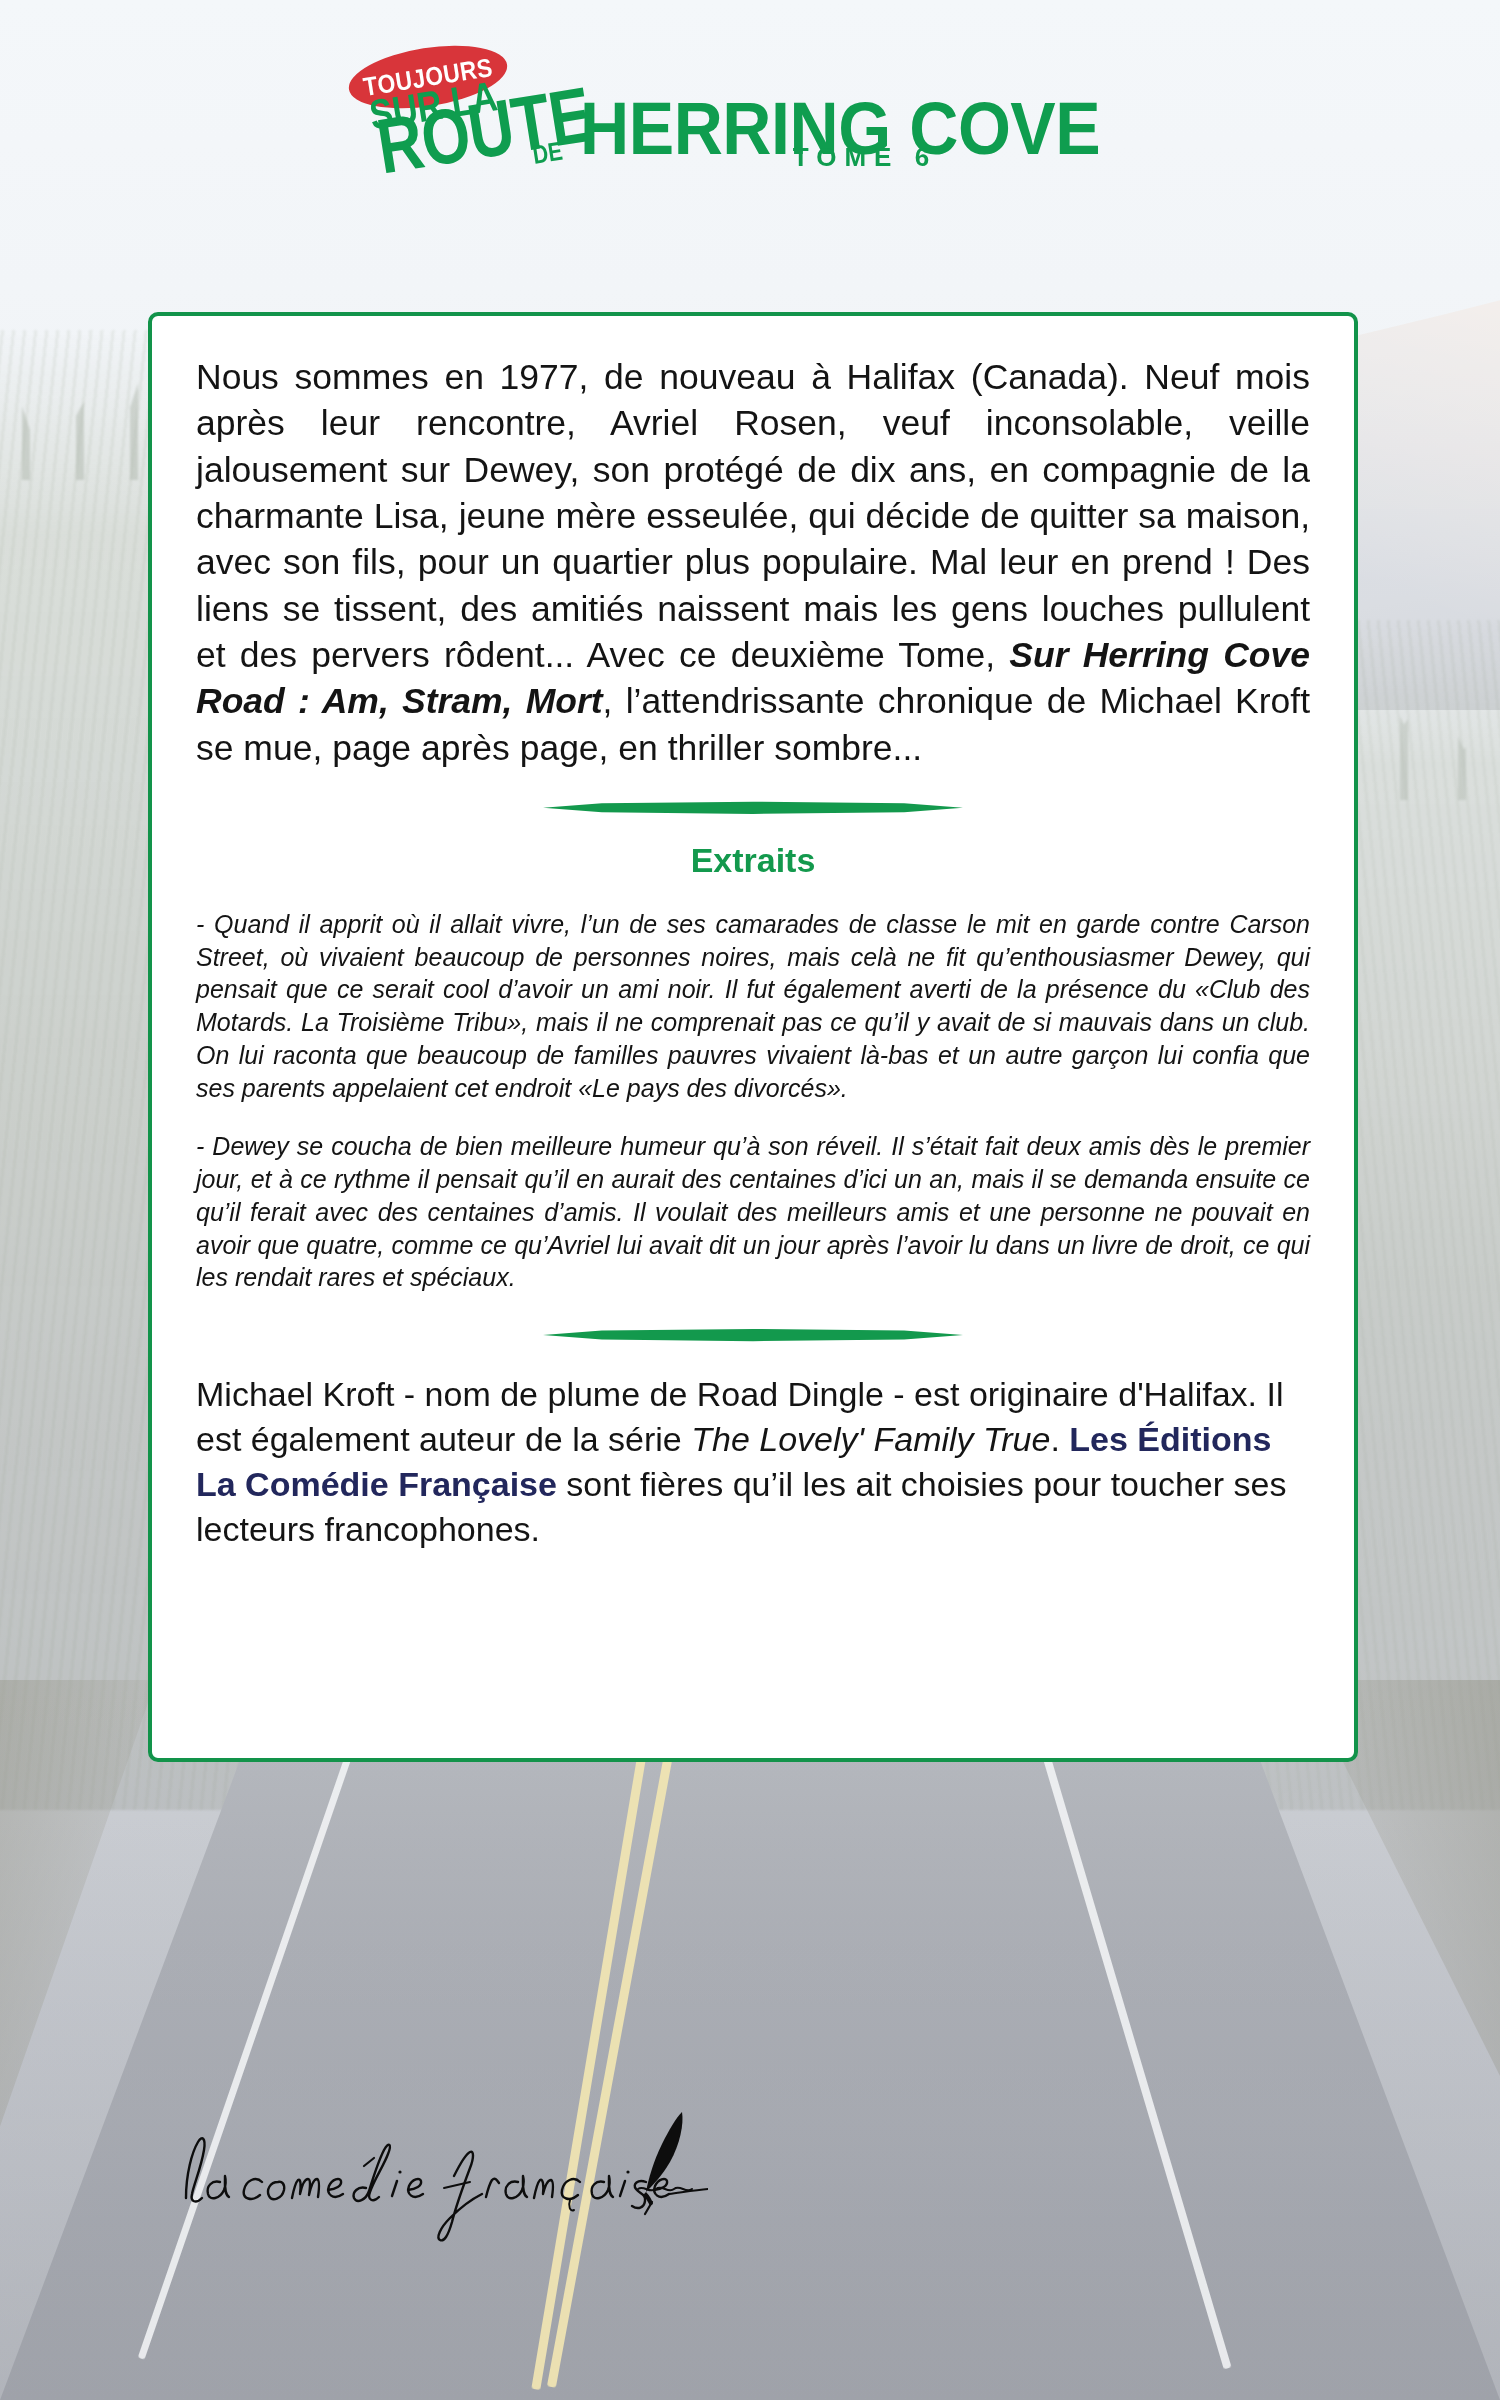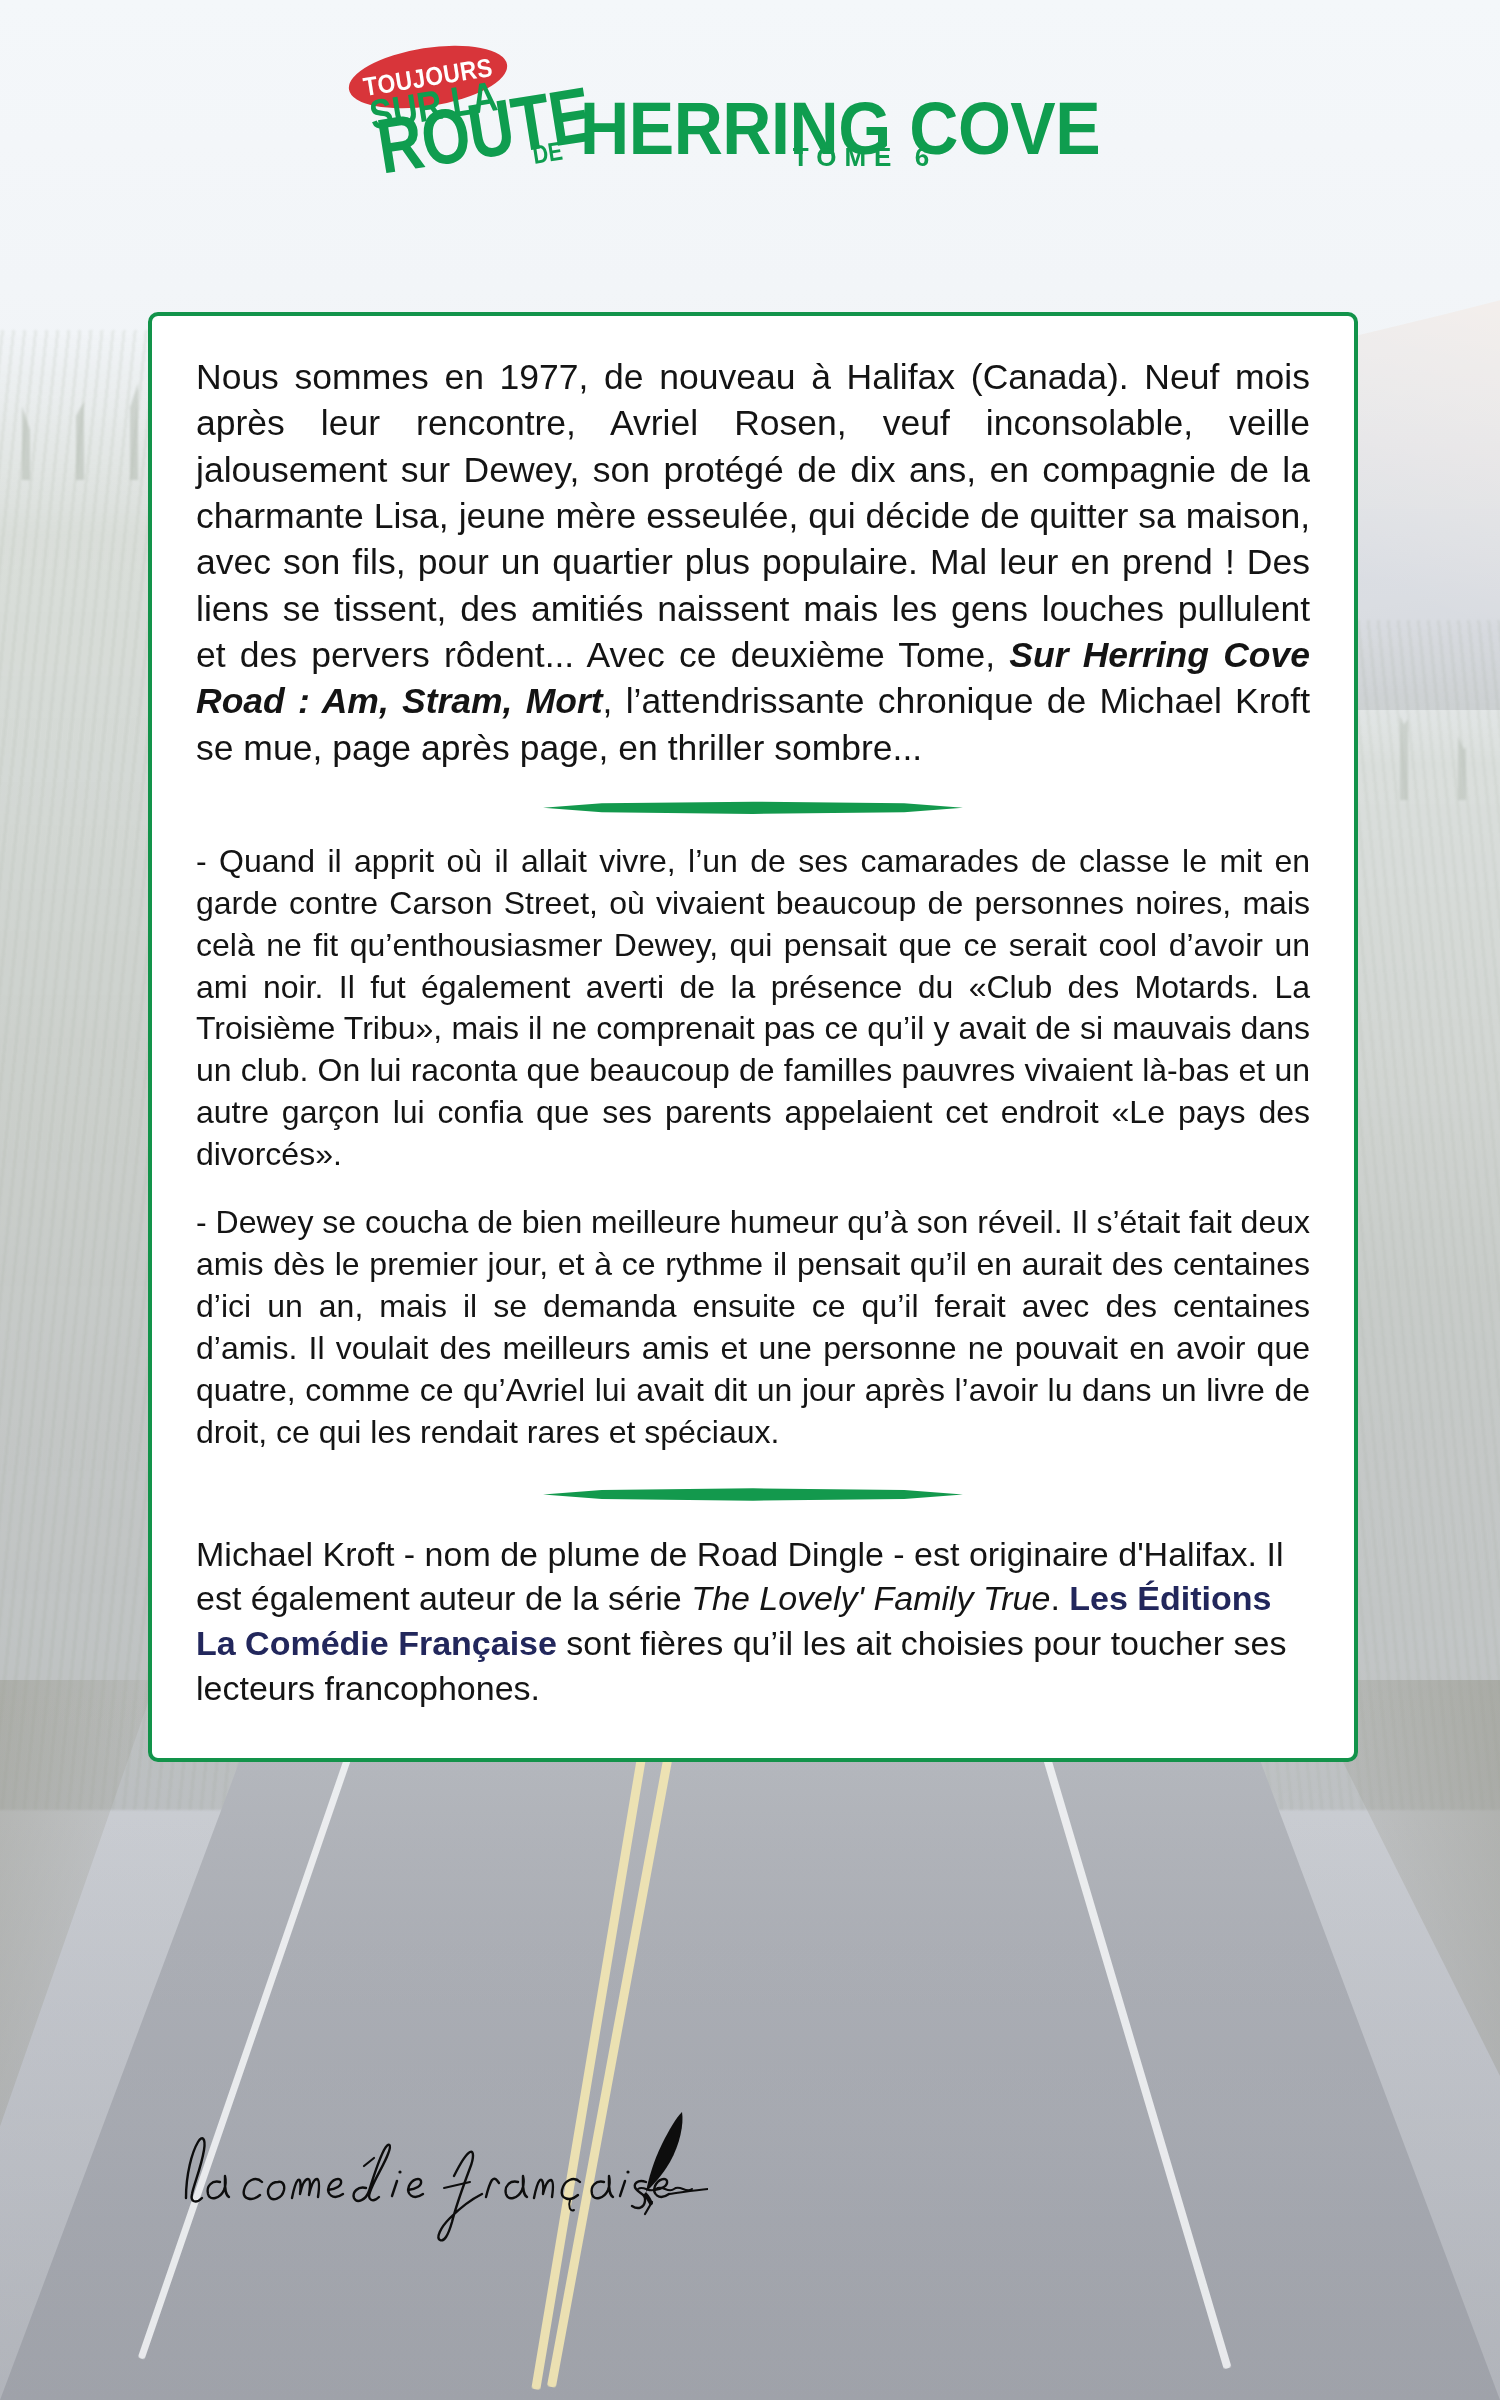--- a/index.html
+++ b/index.html
@@ -340,21 +340,22 @@
     text-align: center;
     color: #13994d;
     font-family: "Liberation Sans Narrow", "Liberation Sans", sans-serif;
     font-weight: 700;
     font-size: 34px;
     margin-bottom: 28px;
   }
 
   .excerpt {
     font-family: "Liberation Sans Narrow", "Liberation Sans", sans-serif;
-    font-size: 32px;
+    font-style: italic;
+    font-size: 25px;
     line-height: 1.31;
     color: #141414;
     text-align: justify;
     margin-bottom: 26px;
   }
   .excerpt:last-of-type { margin-bottom: 0; }
 
   .author-note {
     font-family: "Liberation Sans Narrow", "Liberation Sans", sans-serif;
     font-size: 34px;
@@ -419,20 +420,21 @@
       <div class="tome">TOME 6</div>
     </div>
   </div>
 
   <div class="panel">
 
     <p class="synopsis"><span>Nous sommes en 1977, de nouveau à Halifax (Canada). Neuf mois après leur rencontre, Avriel Rosen, veuf inconsolable, veille jalousement sur Dewey, son protégé de dix ans, en compagnie de la charmante Lisa, jeune mère esseulée, qui décide de quitter sa maison, avec son fils, pour un quartier plus populaire. Mal leur en prend ! Des liens se tissent, des amitiés naissent mais les gens louches pullulent et des pervers rôdent... Avec ce deuxième Tome, </span><span class="work-title">Sur Herring Cove Road : Am, Stram, Mort</span><span>, l’attendrissante chronique de Michael Kroft se mue, page après page, en thriller sombre...</span></p>
 
     <div class="divider"></div>
 
+    <div class="extraits-head">Extraits</div>
 
     <p class="excerpt">- Quand il apprit où il allait vivre, l’un de ses camarades de classe le mit en garde contre Carson Street, où vivaient beaucoup de personnes noires, mais celà ne fit qu’enthousiasmer Dewey, qui pensait que ce serait cool d’avoir un ami noir. Il fut également averti de la présence du «Club des Motards. La Troisième Tribu», mais il ne comprenait pas ce qu’il y avait de si mauvais dans un club. On lui raconta que beaucoup de familles pauvres vivaient là-bas et un autre garçon lui confia que ses parents appelaient cet endroit «Le pays des divorcés».</p>
 
     <p class="excerpt">- Dewey se coucha de bien meilleure humeur qu’à son réveil. Il s’était fait deux amis dès le premier jour, et à ce rythme il pensait qu’il en aurait des centaines d’ici un an, mais il se demanda ensuite ce qu’il ferait avec des centaines d’amis. Il voulait des meilleurs amis et une personne ne pouvait en avoir que quatre, comme ce qu’Avriel lui avait dit un jour après l’avoir lu dans un livre de droit, ce qui les rendait rares et spéciaux.</p>
 
     <div class="divider divider-2"></div>
 
     <p class="author-note"><span>Michael Kroft - nom de plume de Road Dingle - est originaire d'Halifax. Il est également auteur de la série </span><span class="series">The Lovely' Family True</span><span>. </span><span class="publisher">Les Éditions La Comédie Française</span><span> sont fières qu’il les ait choisies pour toucher ses lecteurs francophones.</span></p>
   </div>
 

